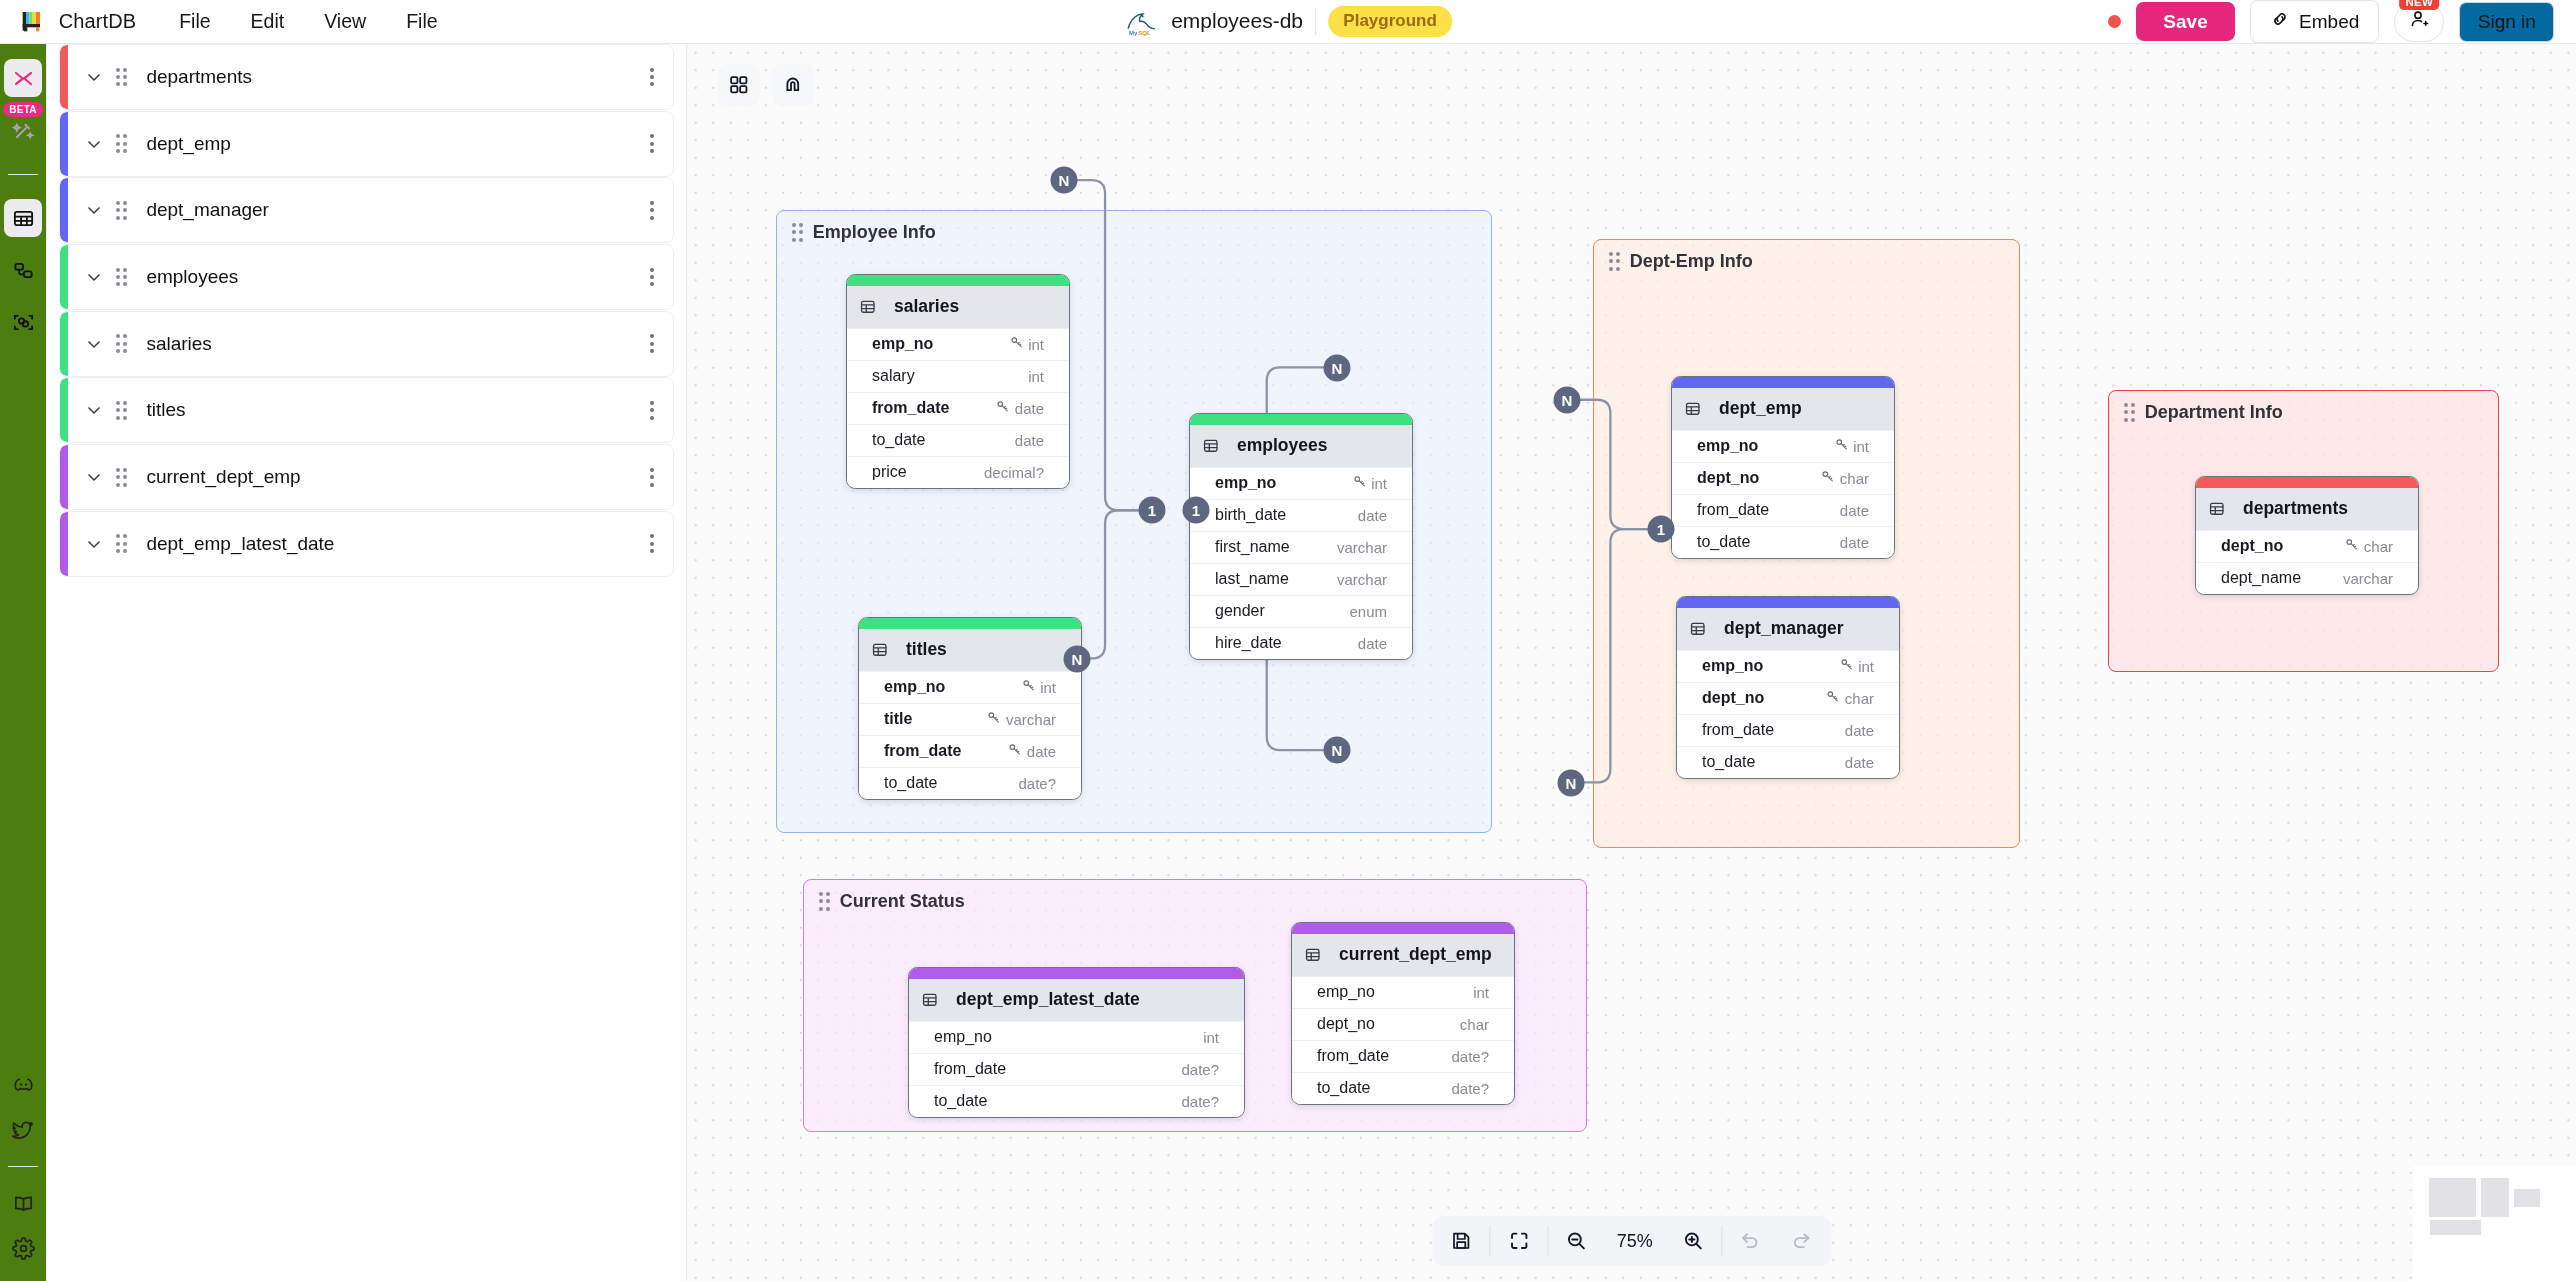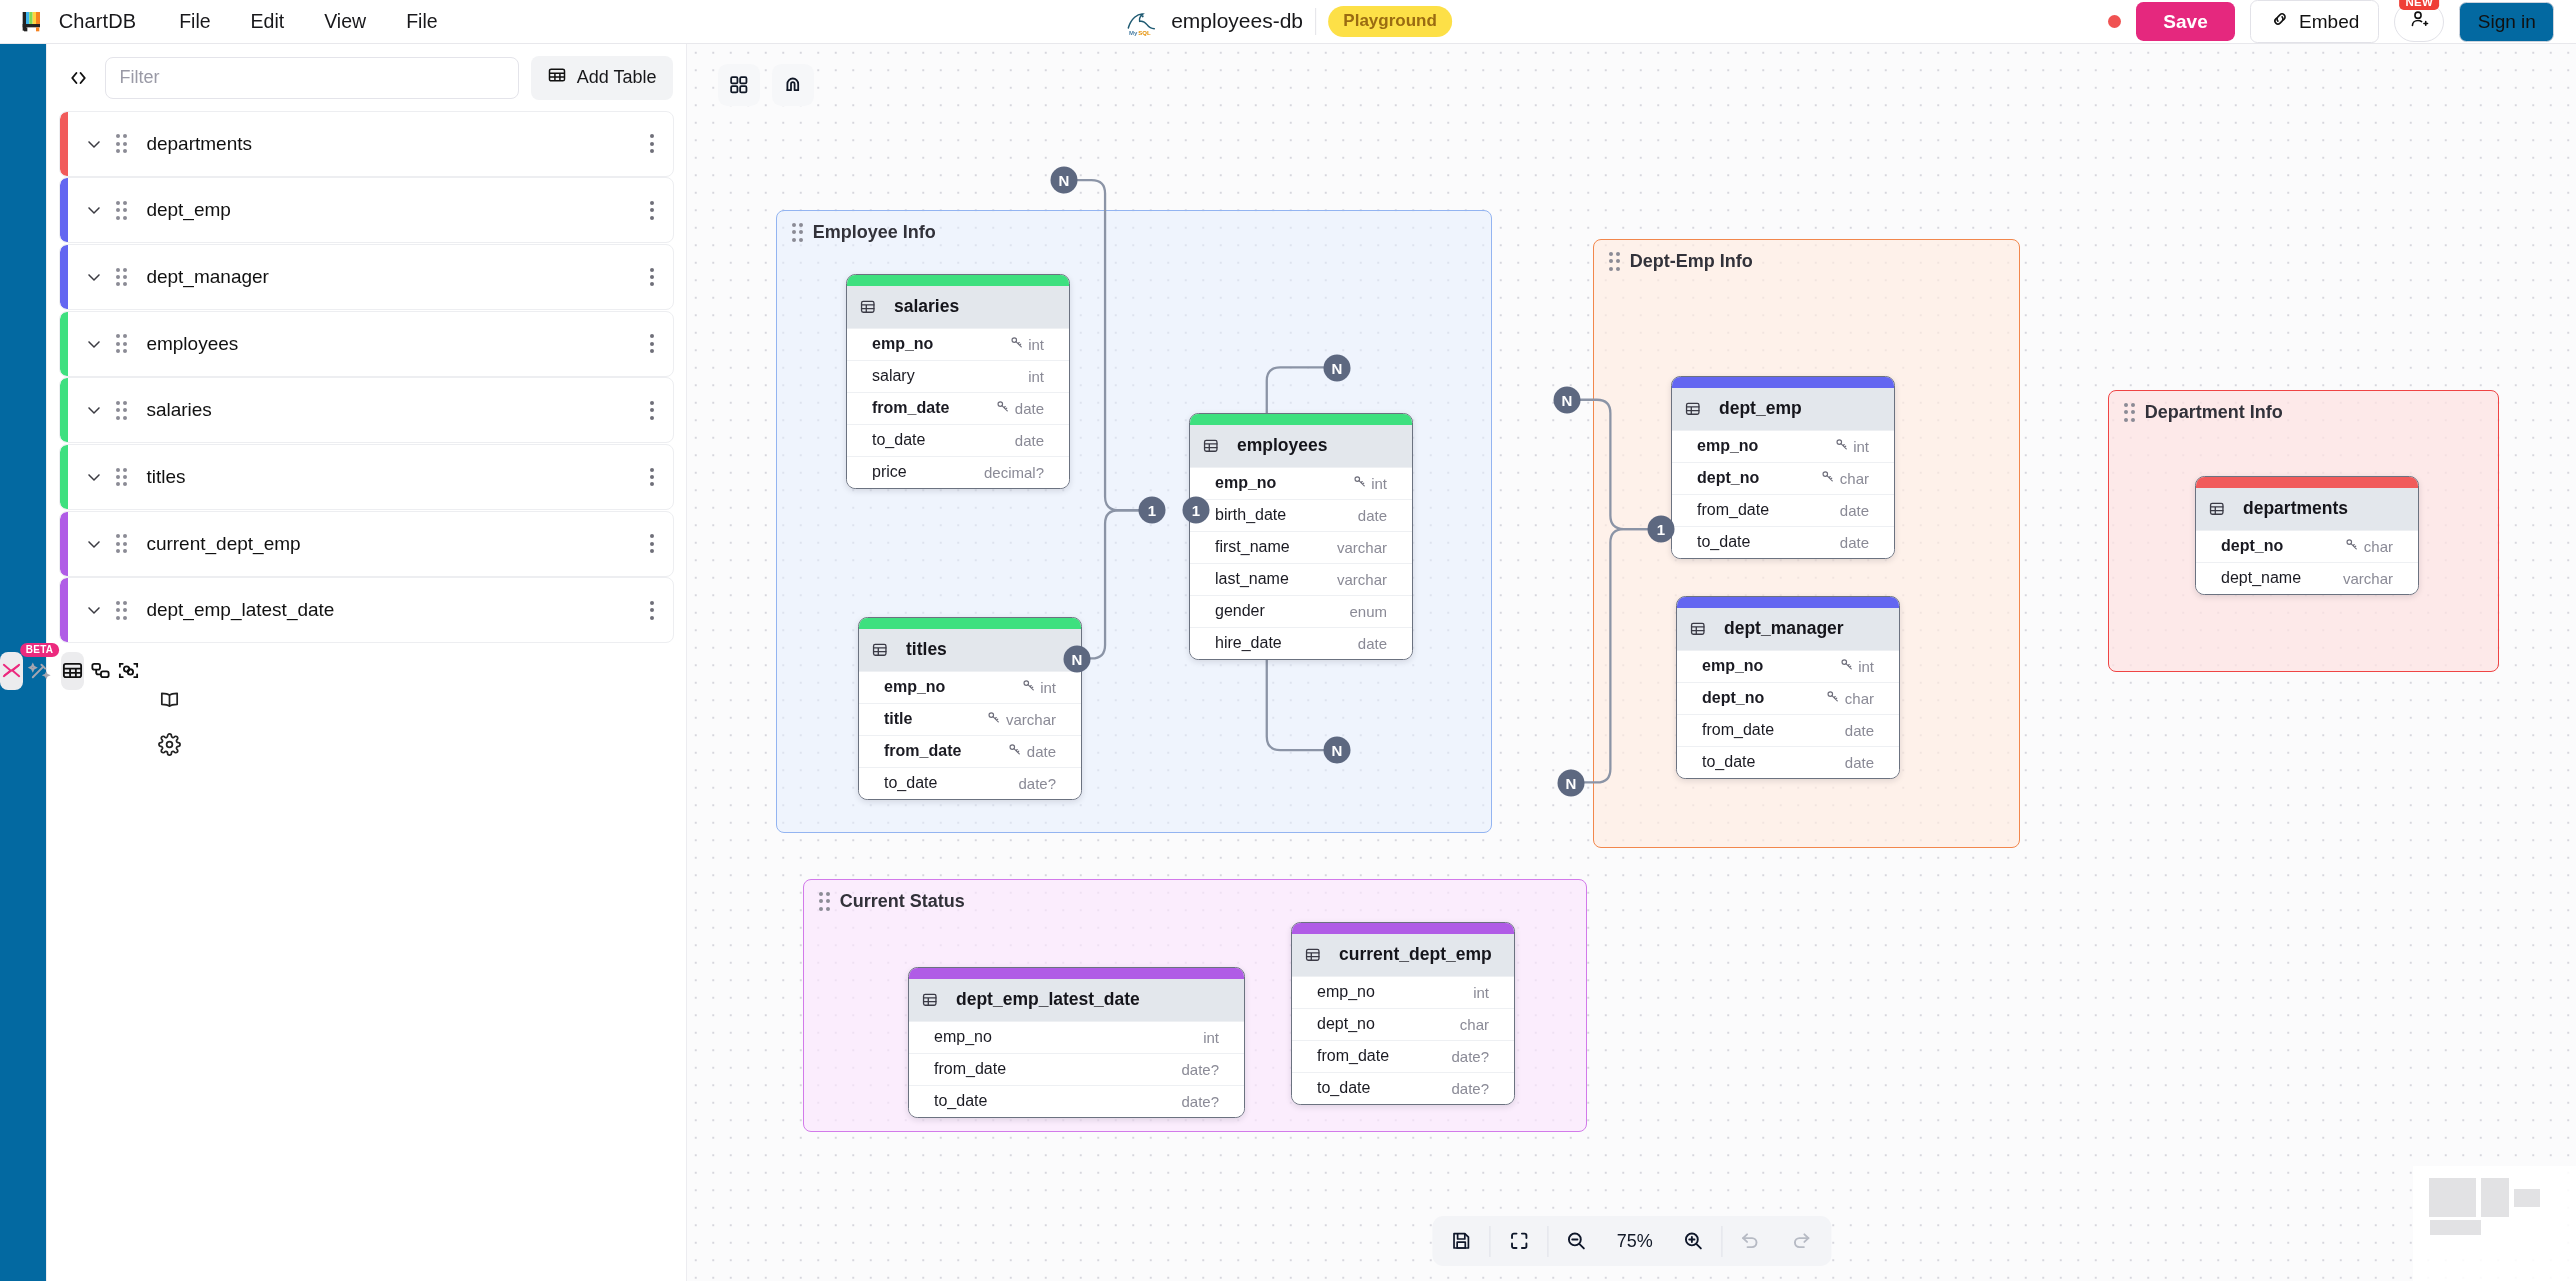--- a/index.html
+++ b/index.html
@@ -67,24 +67,24 @@
   .btn-signin {
     background: #0369a1; color: #111; border: 1px solid #cdd3dd; border-radius: 7.4px;
     font-size: 19px; padding: 8px 17.5px; cursor: pointer; font-family: inherit;
   }
 
   
   .body { flex: 1; display: flex; min-height: 0; }
 
   
   .rail {
-    width: 47px; flex: 0 0 47px; background: #0369a1;
+    width: 47px; flex: 0 0 47px; background: #4d7c0f;
     border-right: 0.7px solid #ececf0;
-    display: flex; flex-direction: row; align-items: center;
-    padding-top: 15px; gap: 5px;
+    display: flex; flex-direction: column; align-items: center;
+    padding-top: 15px; gap: 14px;
   }
   .rail-btn {
     width: 38px; height: 38px; border-radius: 8px; display: flex;
     align-items: center; justify-content: center; cursor: pointer; position: relative;
     color: #18181b;
   }
   .rail-btn.active { background: #ececee; }
   .rail-beta {
     position: absolute; top: -8.8px; left: 50%; transform: translateX(-50%);
     background: #ec2a7e; color: #fff; font-size: 10px; font-weight: 700;
@@ -341,38 +341,20 @@
         <div class="rail-btn">
           <svg width="23" height="23" viewBox="0 0 24 24" fill="none" stroke="#222" stroke-width="1.8">
             <circle cx="12" cy="12" r="3"></circle>
             <path d="M19.4 15 a1.7 1.7 0 0 0 .3 1.9l.1.1a2 2 0 1 1-2.8 2.8l-.1-.1a1.7 1.7 0 0 0-1.9-.3 1.7 1.7 0 0 0-1 1.5V21a2 2 0 0 1-4 0v-.1A1.7 1.7 0 0 0 9 19.4a1.7 1.7 0 0 0-1.9.3l-.1.1a2 2 0 1 1-2.8-2.8l.1-.1a1.7 1.7 0 0 0 .3-1.9 1.7 1.7 0 0 0-1.5-1H3a2 2 0 0 1 0-4h.1A1.7 1.7 0 0 0 4.6 9a1.7 1.7 0 0 0-.3-1.9l-.1-.1a2 2 0 1 1 2.8-2.8l.1.1a1.7 1.7 0 0 0 1.9.3H9a1.7 1.7 0 0 0 1-1.5V3a2 2 0 0 1 4 0v.1a1.7 1.7 0 0 0 1 1.5 1.7 1.7 0 0 0 1.9-.3l.1-.1a2 2 0 1 1 2.8 2.8l-.1.1a1.7 1.7 0 0 0-.3 1.9V9a1.7 1.7 0 0 0 1.5 1H21a2 2 0 0 1 0 4h-.1a1.7 1.7 0 0 0-1.5 1z"></path>
           </svg>
         </div>
       </div>
     </div>
 
     <div class="panel">
-      <div class="panel-head">
-        <div class="code-toggle">
-          <svg width="23" height="20" viewBox="0 0 24 24" fill="none" stroke="#111" stroke-width="2.3" stroke-linecap="round" stroke-linejoin="round">
-            <path d="M9.5 6 L4.5 12 L9.5 18"></path>
-              <path d="M14.5 6 L19.5 12 L14.5 18"></path>
-          </svg>
-        </div>
-        <input class="filter-input" value="" placeholder="Filter" style="">
-        <button class="btn-addtable">
-          <span>
-            <svg width="20" height="20" viewBox="0 0 24 24" fill="none" stroke="#111" stroke-width="1.8">
-              <rect x="3" y="5" width="18" height="14" rx="2"></rect>
-              <path d="M3 10 h18M9.5 10 V19M15.5 10 V19M3 14.5 h18"></path>
-            </svg>
-          </span>
-          <span>Add Table</span>
-        </button>
-      </div>
       <div class="table-list" id="table-list">
           <div class="tl-row">
             <span class="tl-color" style="background:#f15b5b"></span>
             <span class="tl-chev">
               <svg width="20" height="20" viewBox="0 0 24 24" fill="none" stroke="#3b3b42" stroke-width="1.8" stroke-linecap="round">
                 <path d="M6 9.5 L12 15.5 L18 9.5"></path>
               </svg>
             </span>
             <span class="tl-grip">
               <span class="grip">

